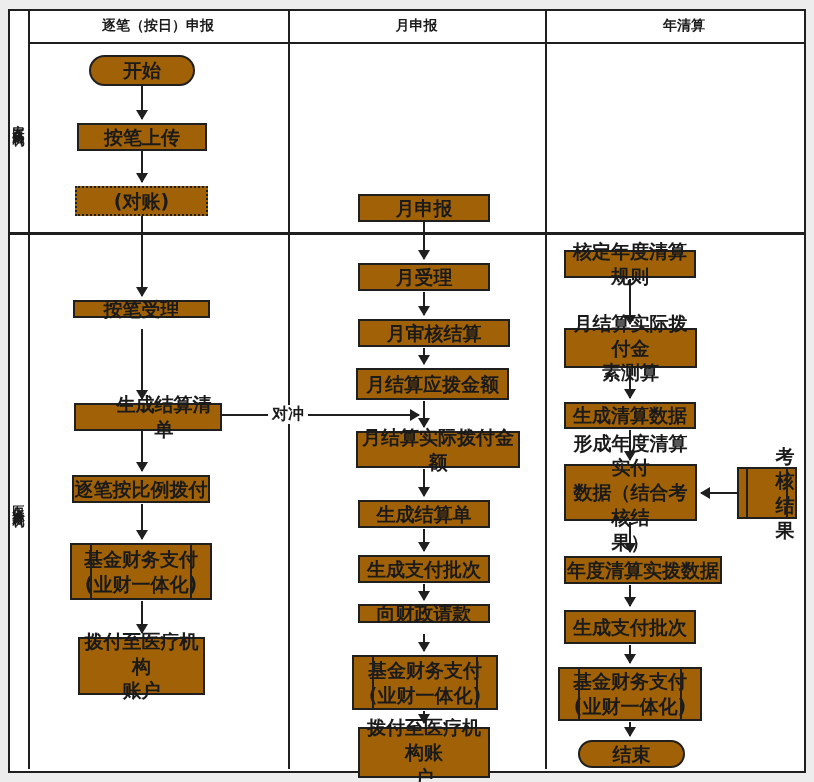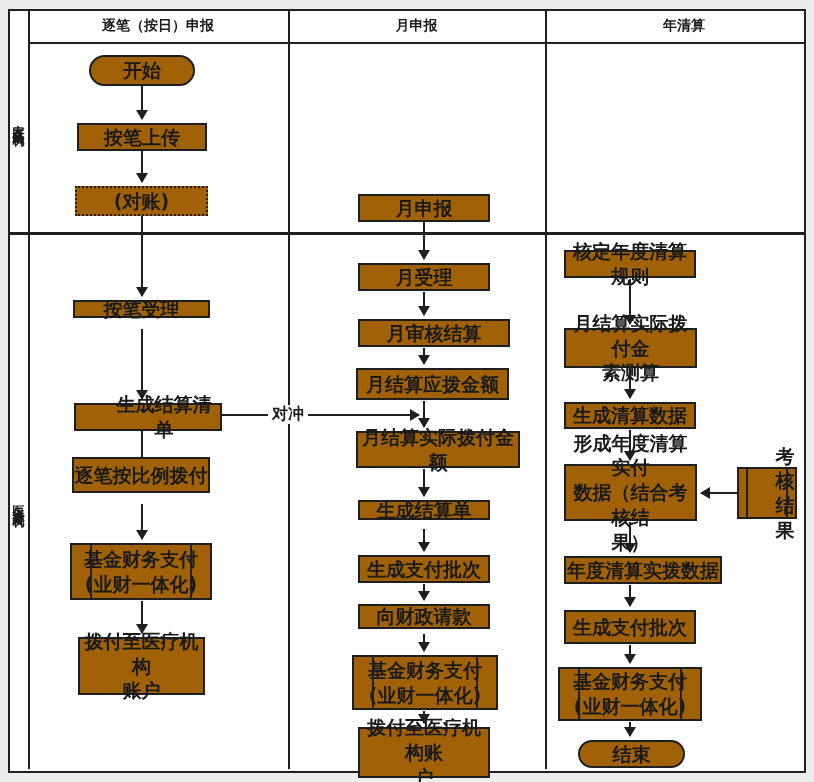--- a/index.html
+++ b/index.html
@@ -99,35 +99,35 @@
   </g>
 </svg>
 
 <div class="edge-label" style="left:268px;top:405px;width:40px;height:19px;">对冲</div>
 
 <div class="node oval" style="left:89px;top:55px;width:106px;height:31px;">开始</div>
 <div class="node" style="left:77px;top:123px;width:130px;height:28px;">按笔上传</div>
 <div class="node dashed" style="left:75px;top:186px;width:133px;height:30px;">(对账)</div>
 <div class="node" style="left:73px;top:300px;width:137px;height:18px;">按笔受理</div>
 <div class="node" style="left:74px;top:403px;width:148px;height:28px;padding-left:32px;">生成结算清单</div>
-<div class="node" style="left:72px;top:457px;width:138px;height:36px;">逐笔按比例拨付</div>
+<div class="node" style="left:72px;top:475px;width:138px;height:28px;">逐笔按比例拨付</div>
 <div class="node predef" style="left:70px;top:543px;width:142px;height:57px;">基金财务支付
 (业财一体化)</div>
 <div class="node" style="left:78px;top:637px;width:127px;height:58px;">拨付至医疗机构
 账户</div>
 
 <div class="node" style="left:358px;top:194px;width:132px;height:28px;">月申报</div>
 <div class="node" style="left:358px;top:263px;width:132px;height:28px;">月受理</div>
 <div class="node" style="left:358px;top:319px;width:152px;height:28px;">月审核结算</div>
 <div class="node" style="left:356px;top:368px;width:153px;height:32px;">月结算应拨金额</div>
 <div class="node" style="left:356px;top:431px;width:164px;height:37px;">月结算实际拨付金
 额</div>
-<div class="node" style="left:358px;top:500px;width:132px;height:20px;">生成结算单</div>
+<div class="node" style="left:358px;top:500px;width:132px;height:28px;">生成结算单</div>
 <div class="node" style="left:358px;top:555px;width:132px;height:28px;">生成支付批次</div>
-<div class="node" style="left:358px;top:604px;width:132px;height:25px;">向财政请款</div>
+<div class="node" style="left:358px;top:604px;width:132px;height:19px;">向财政请款</div>
 <div class="node predef" style="left:352px;top:655px;width:146px;height:55px;">基金财务支付
 (业财一体化)</div>
 <div class="node" style="left:358px;top:727px;width:132px;height:51px;">拨付至医疗机构账
 户</div>
 
 <div class="node" style="left:564px;top:250px;width:132px;height:28px;">核定年度清算规则</div>
 <div class="node" style="left:564px;top:328px;width:133px;height:40px;">月结算实际拨付金
 素测算</div>
 <div class="node" style="left:564px;top:402px;width:132px;height:27px;">生成清算数据</div>
 <div class="node" style="left:564px;top:464px;width:133px;height:57px;">形成年度清算实付

